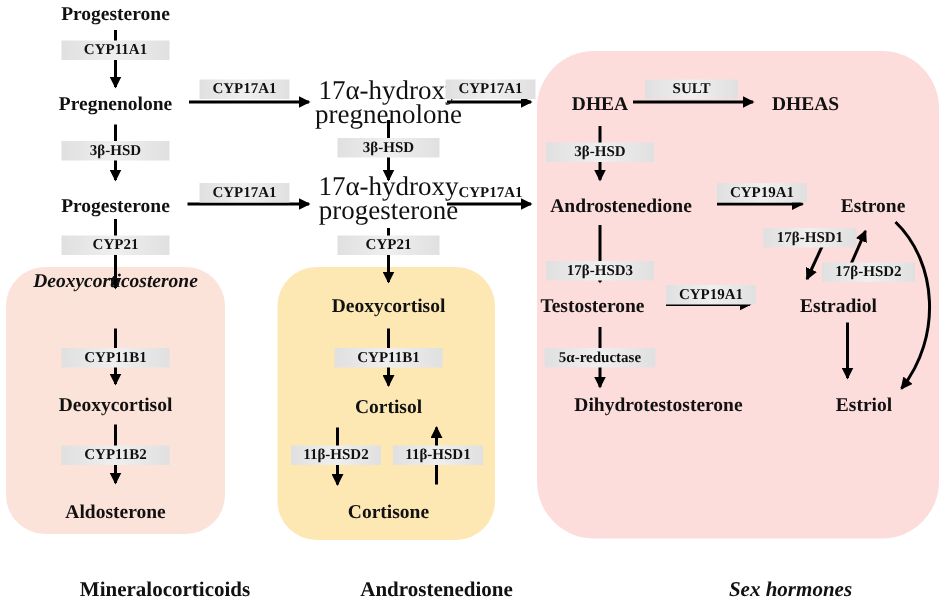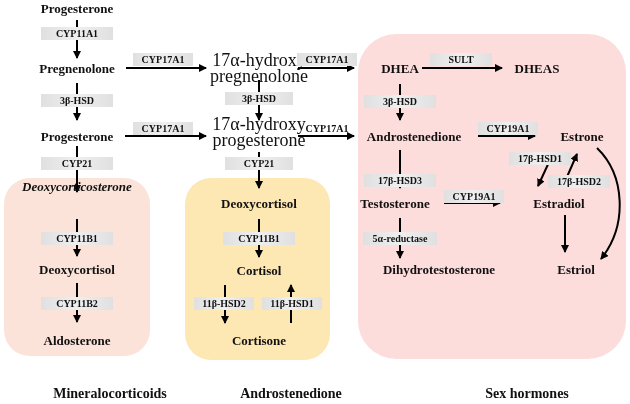--- a/index.html
+++ b/index.html
@@ -113,13 +113,13 @@
 <div class="enz" style="left:579px; top:175px; width:54px;">17β-HSD2</div>
 <div class="node" style="left:395px; top:197px;">Testosterone</div>
 <div class="enz" style="left:474px; top:190px; width:52px;">CYP19A1</div>
 <div class="node" style="left:559px; top:197px;">Estradiol</div>
 <div class="enz" style="left:400px; top:232px; width:66px;">5α-reductase</div>
 <div class="node" style="left:439px; top:263px;">Dihydrotestosterone</div>
 <div class="node" style="left:576px; top:263px;">Estriol</div>
 
 <div class="cat" style="left:74px;">Mineralocorticoids</div>
 <div class="cat" style="left:255px;">Androstenedione</div>
-<div class="cat" style="left:491px;">Sex hormones</div>
+<div class="cat" style="left:491px;font-style:italic;">Sex hormones</div>
 
 </body></html>

